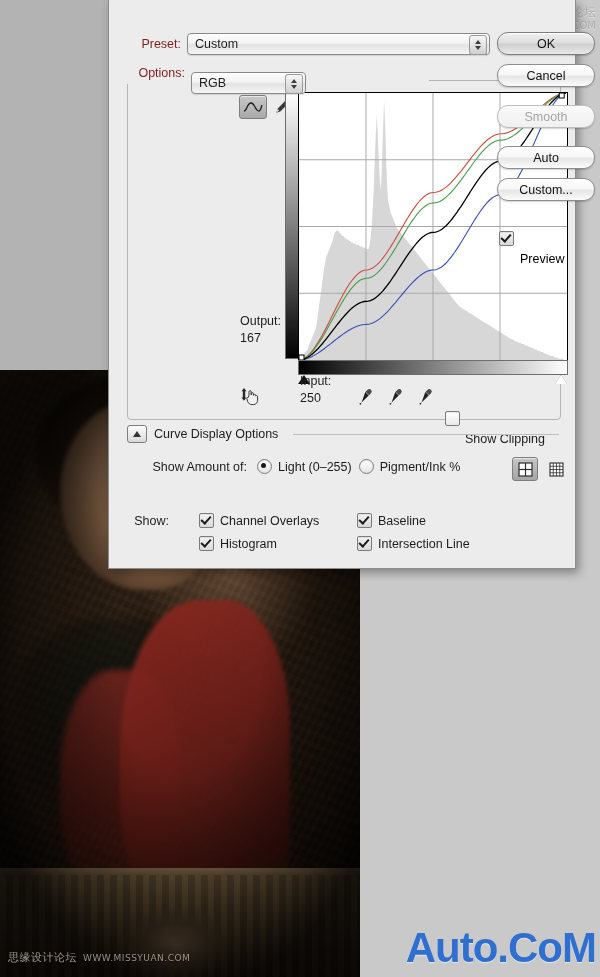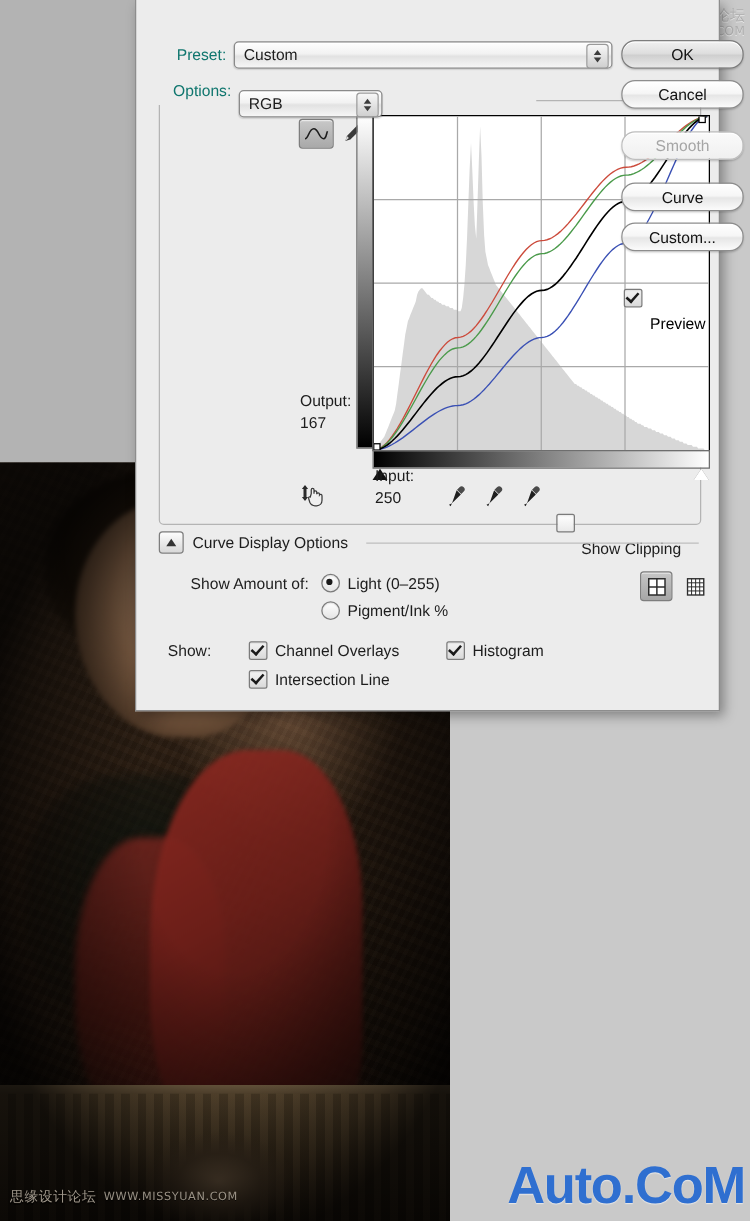--- a/index.html
+++ b/index.html
@@ -109,21 +109,21 @@
   }
   #titlebar{
     height:23px;
     background:linear-gradient(180deg,#d6d6d6 0%,#bdbdbd 48%,#b3b3b3 52%,#c6c6c6 100%);
     border-bottom:1px solid #8f8f8f;
     display:flex;align-items:center;justify-content:center;
   }
   #titlebar .t{font-size:12.5px;color:#2a2a2a;text-shadow:0 1px 0 rgba(255,255,255,.7);}
 
   .row{display:flex;align-items:center;}
-  .lbl{font-size:12.5px;color:#0f766e;}
+  .lbl{font-size:12.5px;color:#7f1d1d;}
 
   
   #preset-row{position:absolute;left:14px;top:33px;width:440px;height:22px;}
   #preset-label{width:58px;text-align:right;margin-right:6px;}
   .popup{
     position:relative;height:20px;border:1px solid #8a8a8a;border-radius:4px;
     background:linear-gradient(180deg,#fefefe 0%,#f2f2f2 45%,#e2e2e2 55%,#f6f6f6 100%);
     box-shadow:inset 0 1px 0 #fff, 0 1px 1px rgba(0,0,0,.12);
     display:flex;align-items:center;padding:0 22px 0 7px;font-size:12.5px;cursor:default;
   }
@@ -231,21 +231,21 @@
     width:18px;height:16px;border:1px solid #7e7e7e;border-radius:3px;
     background:linear-gradient(180deg,#fdfdfd,#d8d8d8);
     display:flex;align-items:center;justify-content:center;
   }
   #cdo-disclose .tri{width:0;height:0;border-left:4.5px solid transparent;border-right:4.5px solid transparent;border-bottom:6px solid #333;}
   #cdo-title{font-size:12.5px;}
   #cdo-rule{flex:1;height:1px;background:#bdbdbd;margin-left:8px;}
 
   #amount-row{position:absolute;left:0;top:34px;width:432px;display:flex;align-items:flex-start;}
   #amount-label{width:120px;text-align:right;margin-right:10px;font-size:12.5px;padding-top:1px;}
-  #amount-opts{display:flex;flex-direction:column;gap:7px;}
+  #amount-opts{display:flex;flex-direction:row;gap:7px;}
   .opt{display:flex;align-items:center;gap:6px;font-size:12.5px;}
   #gridbtns{position:absolute;left:385px;top:32px;display:flex;align-items:center;gap:5px;}
   .gbtn{
     width:24px;height:22px;border:1px solid #7e7e7e;border-radius:3px;
     display:flex;align-items:center;justify-content:center;
   }
   .gbtn.sel{background:linear-gradient(180deg,#c6c6c6,#a6a6a6);box-shadow:inset 0 1px 0 rgba(255,255,255,.55);}
   .gbtn.un{background:#ececec;border-color:#ececec;}
 
   #show-row{position:absolute;left:0;top:88px;width:432px;display:flex;align-items:flex-start;gap:20px;}
@@ -485,36 +485,40 @@
 
     <div id="show-row">
       <span id="show-label">Show:</span>
       <div id="show-grid-cbs">
         <label class="opt">
           <span class="cb on"></span>
           <span>Channel Overlays</span>
         </label>
         <label class="opt">
           <span class="cb on"></span>
+          <span>Baseline</span>
+        </label>
+        <label class="opt">
+          <span class="cb on"></span>
           <span>Histogram</span>
         </label>
         <label class="opt">
           <span class="cb on"></span>
           <span>Intersection Line</span>
         </label>
       </div>
     </div>
   </div>
 </div>
 
 <div id="btns">
   <div class="btn default">OK</div>
   <div class="btn">Cancel</div>
   <div id="btn-gap"></div>
   <div class="btn disabled">Smooth</div>
   <div id="btn-gap2" style="height:9px"></div>
-  <div class="btn">Curve</div>
+  <div class="btn">Auto</div>
   <div class="btn">Custom...</div>
   <label id="preview-row">
     <span class="cb on"></span>
     <span class="cb-text">Preview</span>
   </label>
 </div>
 
 </body></html>

